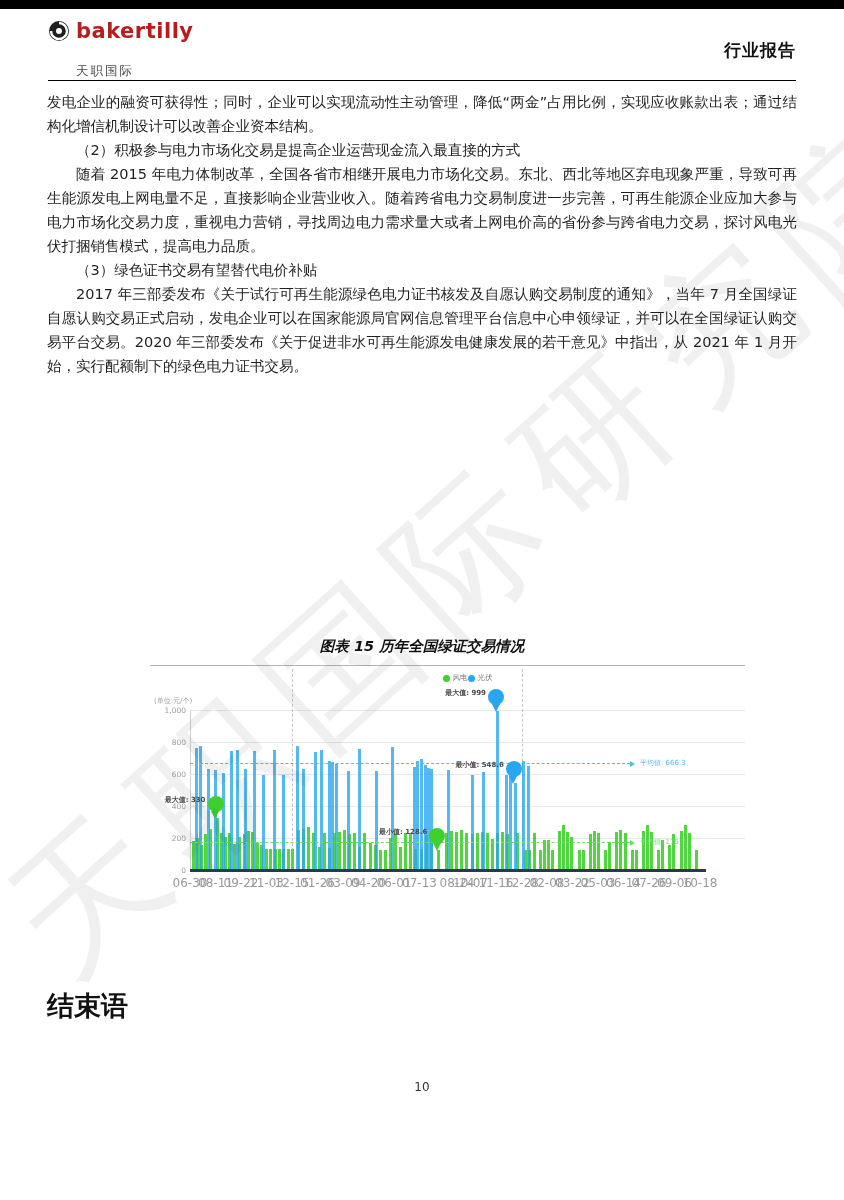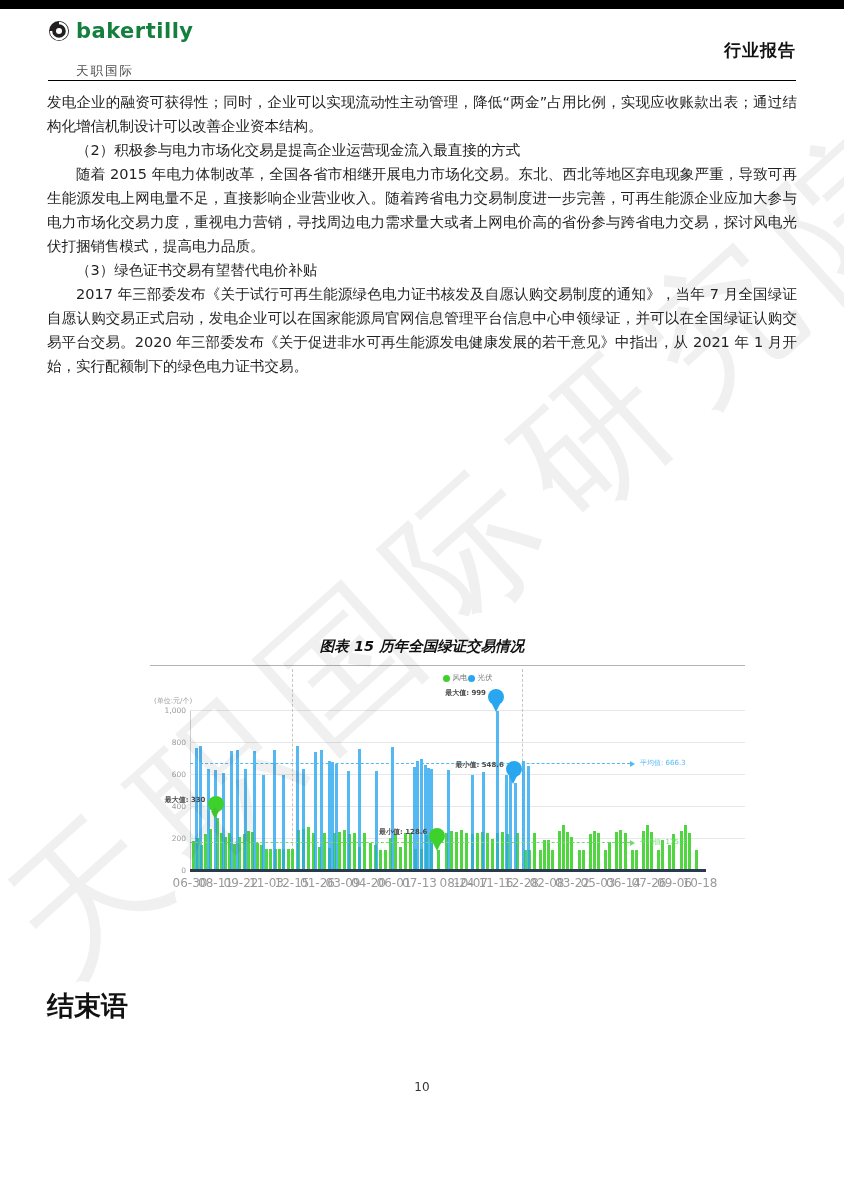--- a/index.html
+++ b/index.html
@@ -5,21 +5,21 @@
   * { margin:0; padding:0; box-sizing:border-box; }
   html,body { background:#ffffff; }
   .page { position:relative; width:844px; height:1200px; background:#fff; overflow:hidden;
           font-family:"DejaVu Sans", sans-serif; color:#1f1f1f; }
   .topbar { position:absolute; top:0; left:0; right:0; height:9px; background:#000; }
 
   .header { position:absolute; top:24px; left:48px; right:48px; height:52px;
             display:flex; justify-content:space-between; align-items:center; }
   .logo { display:flex; align-items:flex-start; gap:6px; }
   .logo-text { display:flex; flex-direction:column; }
-  .brand { font-size:21px; font-weight:700; color:#15803d; letter-spacing:0.5px; line-height:22px; }
+  .brand { font-size:21px; font-weight:700; color:#b91c1c; letter-spacing:0.5px; line-height:22px; }
   .brand-cn { font-size:12.5px; color:#4a4a4a; letter-spacing:2px; margin-top:21px; }
   .report-type { font-size:17px; font-weight:700; color:#111; letter-spacing:1px; }
   .rule { position:absolute; top:80px; left:48px; right:48px; height:0; border-top:1.6px solid #000; }
 
   .watermark { position:absolute; left:-110px; top:470px; width:1120px; text-align:center;
                font-size:148px; font-weight:400; letter-spacing:22px; white-space:nowrap;
                color:rgba(60,60,60,0.075); transform:rotate(-42deg); z-index:6; pointer-events:none; }
 
   .bodytext { position:absolute; top:90px; left:47px; right:47px; height:548px; overflow:hidden;
               font-size:14.5px; line-height:24px; text-align:justify; }

